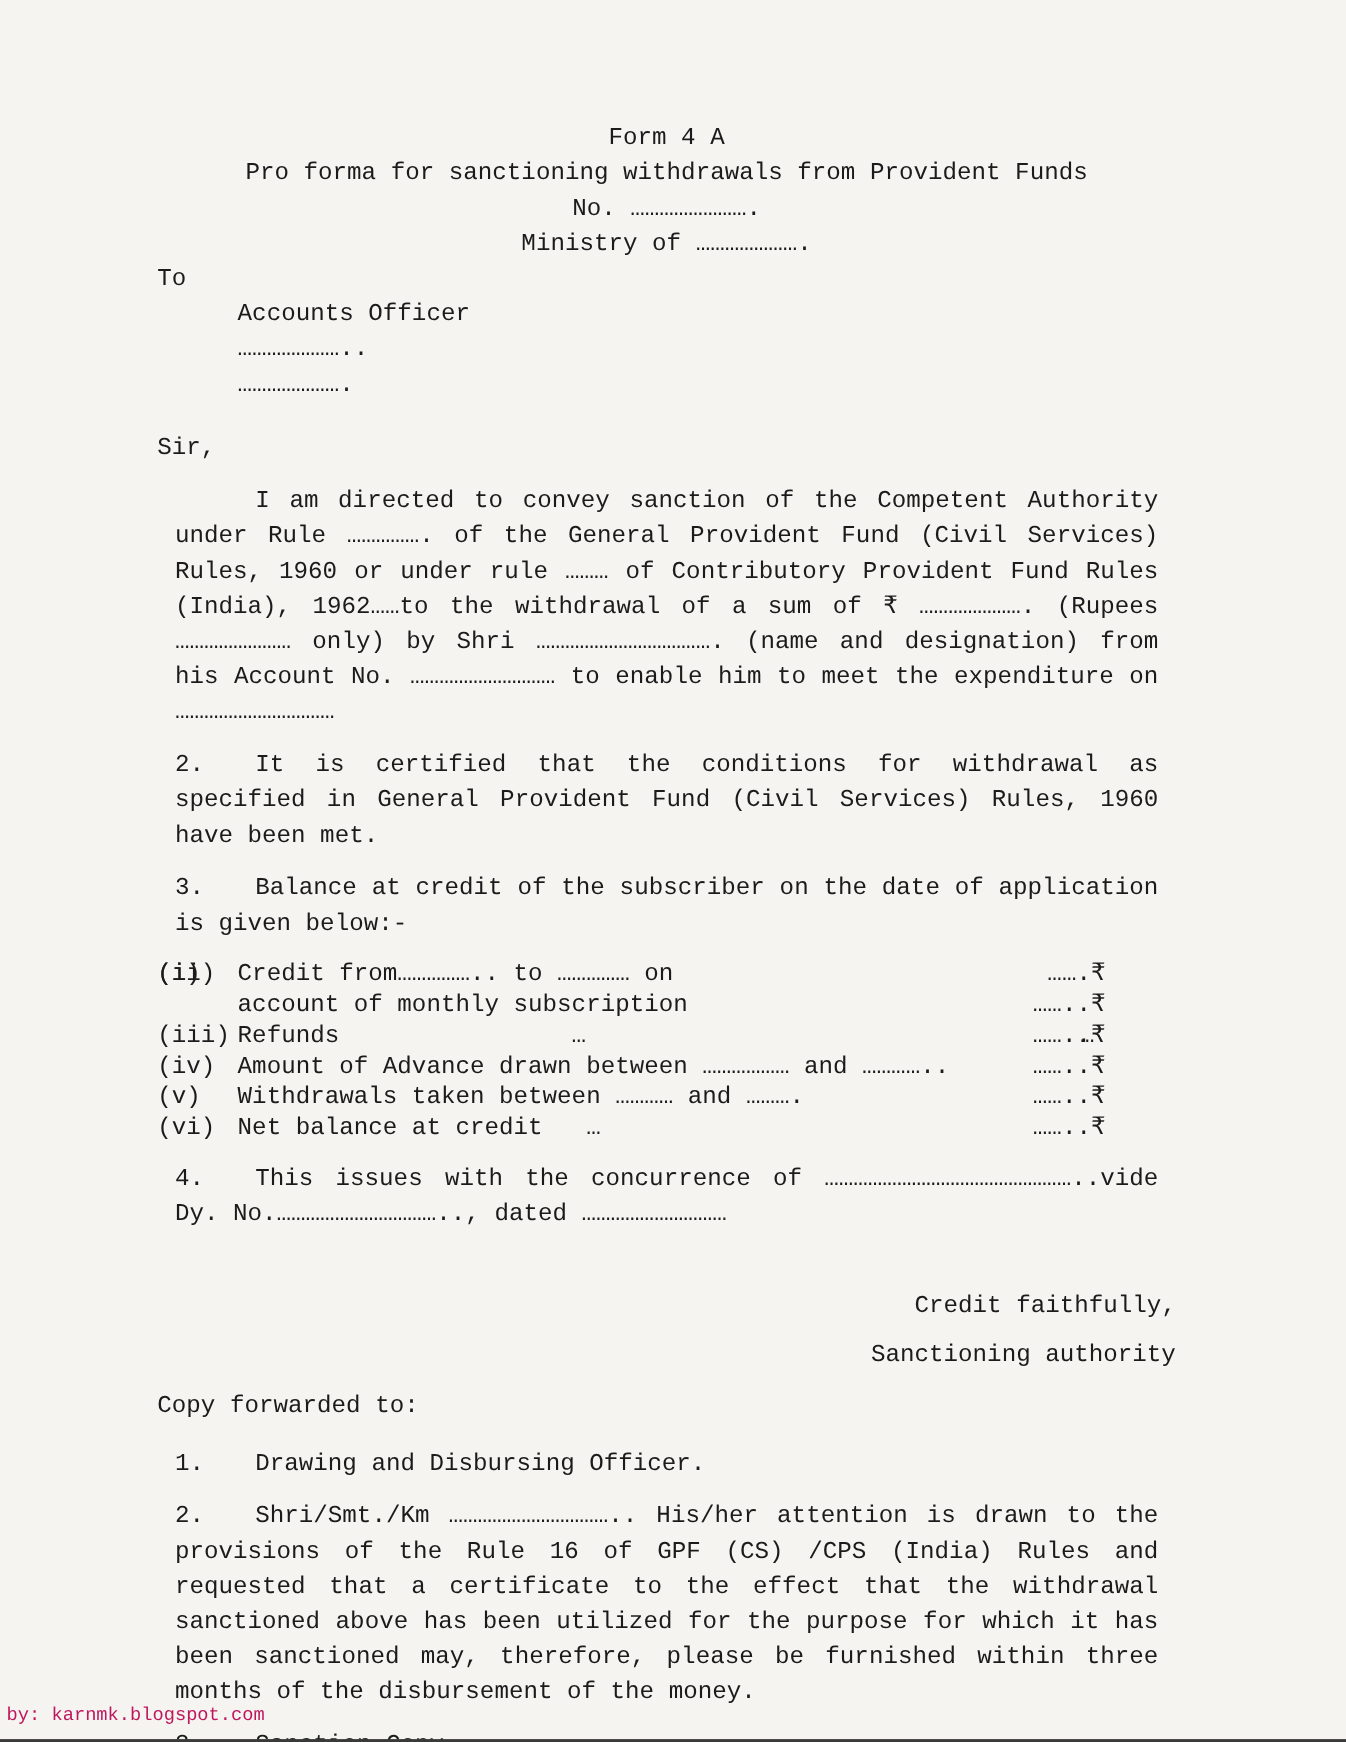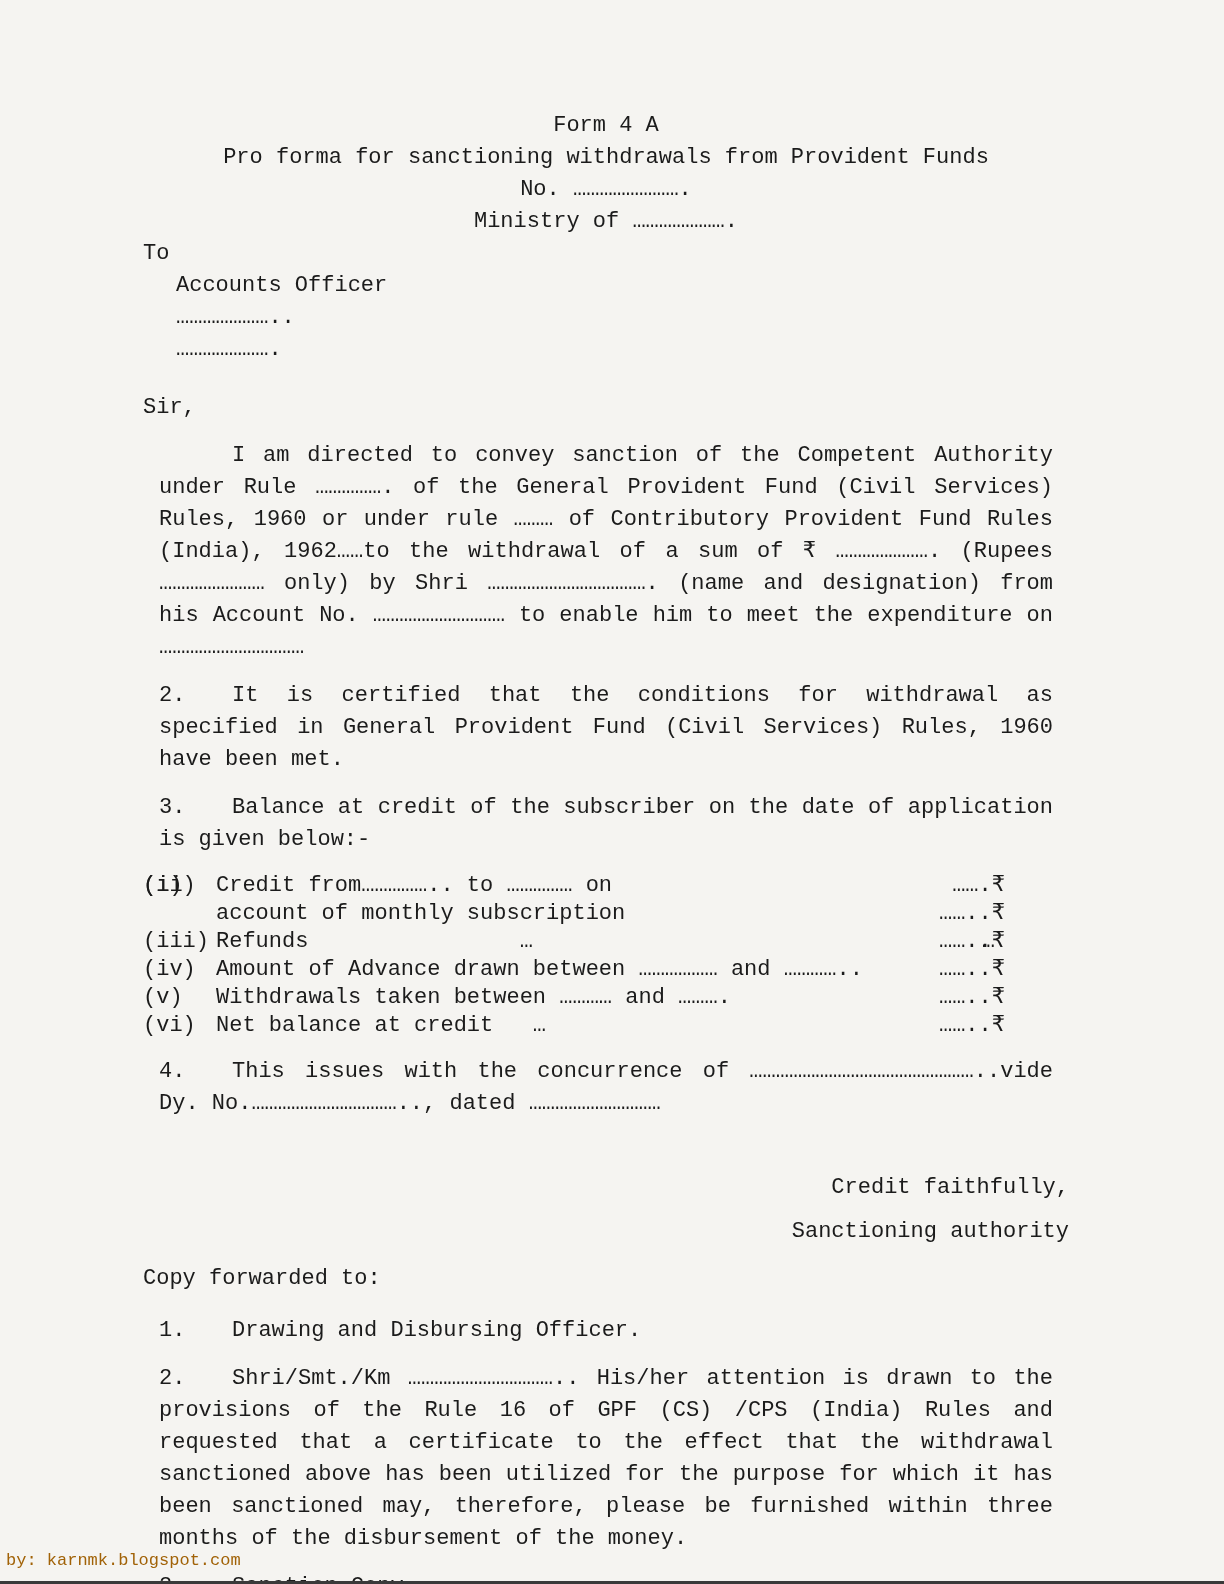--- a/index.html
+++ b/index.html
@@ -14,21 +14,21 @@
     font-family: Liberation Mono, monospace;
     font-size: 22px;
     line-height: 32px;
     overflow: hidden;
     box-sizing: border-box;
   }
   .content { padding: 110px 155px 0 143px; }
 
   .doc-header { text-align: center; }
 
-  .addr-lines { margin-left: 33px; }
+  .addr-lines { margin-left: 73px; }
 
   .salutation { margin-top: 26px; }
 
   p.para { margin: 16px; text-align: justify; }
   p.indent { text-indent: 73px; }
   .num { display: inline-block; width: 73px; text-indent: 0; }
 
   .sec2 { margin-top: 32px; }
   .sec3head { margin-top: 24px; }
 
@@ -123,15 +123,15 @@
 
     <div class="copy-list">
       <p class="para"><span class="num">1.</span><span>Drawing and Disbursing Officer.</span></p>
       <p class="para"><span class="num">2.</span><span>Shri/Smt./Km …………………………….. His/her attention is drawn to the provisions of the Rule 16 of GPF (CS) /CPS (India) Rules  and requested that a certificate to the effect that the withdrawal sanctioned above has been utilized for the purpose for which it has been sanctioned may, therefore, please be furnished within  three months of the disbursement of the money.</span></p>
       <p class="para"><span class="num">3.</span><span>Sanction Copy.</span></p>
       <p class="para"><span class="num">4.</span><span>Pay and Account Office</span></p>
     </div>
 
   </div>
 
-  <div class="footer-credit" style="color: #a16207;">by: karnmk.blogspot.com</div>
+  <div class="footer-credit" style="color: #be185d;">by: karnmk.blogspot.com</div>
   <div class="bottom-edge"></div>
 </div>
 
 </body></html>

